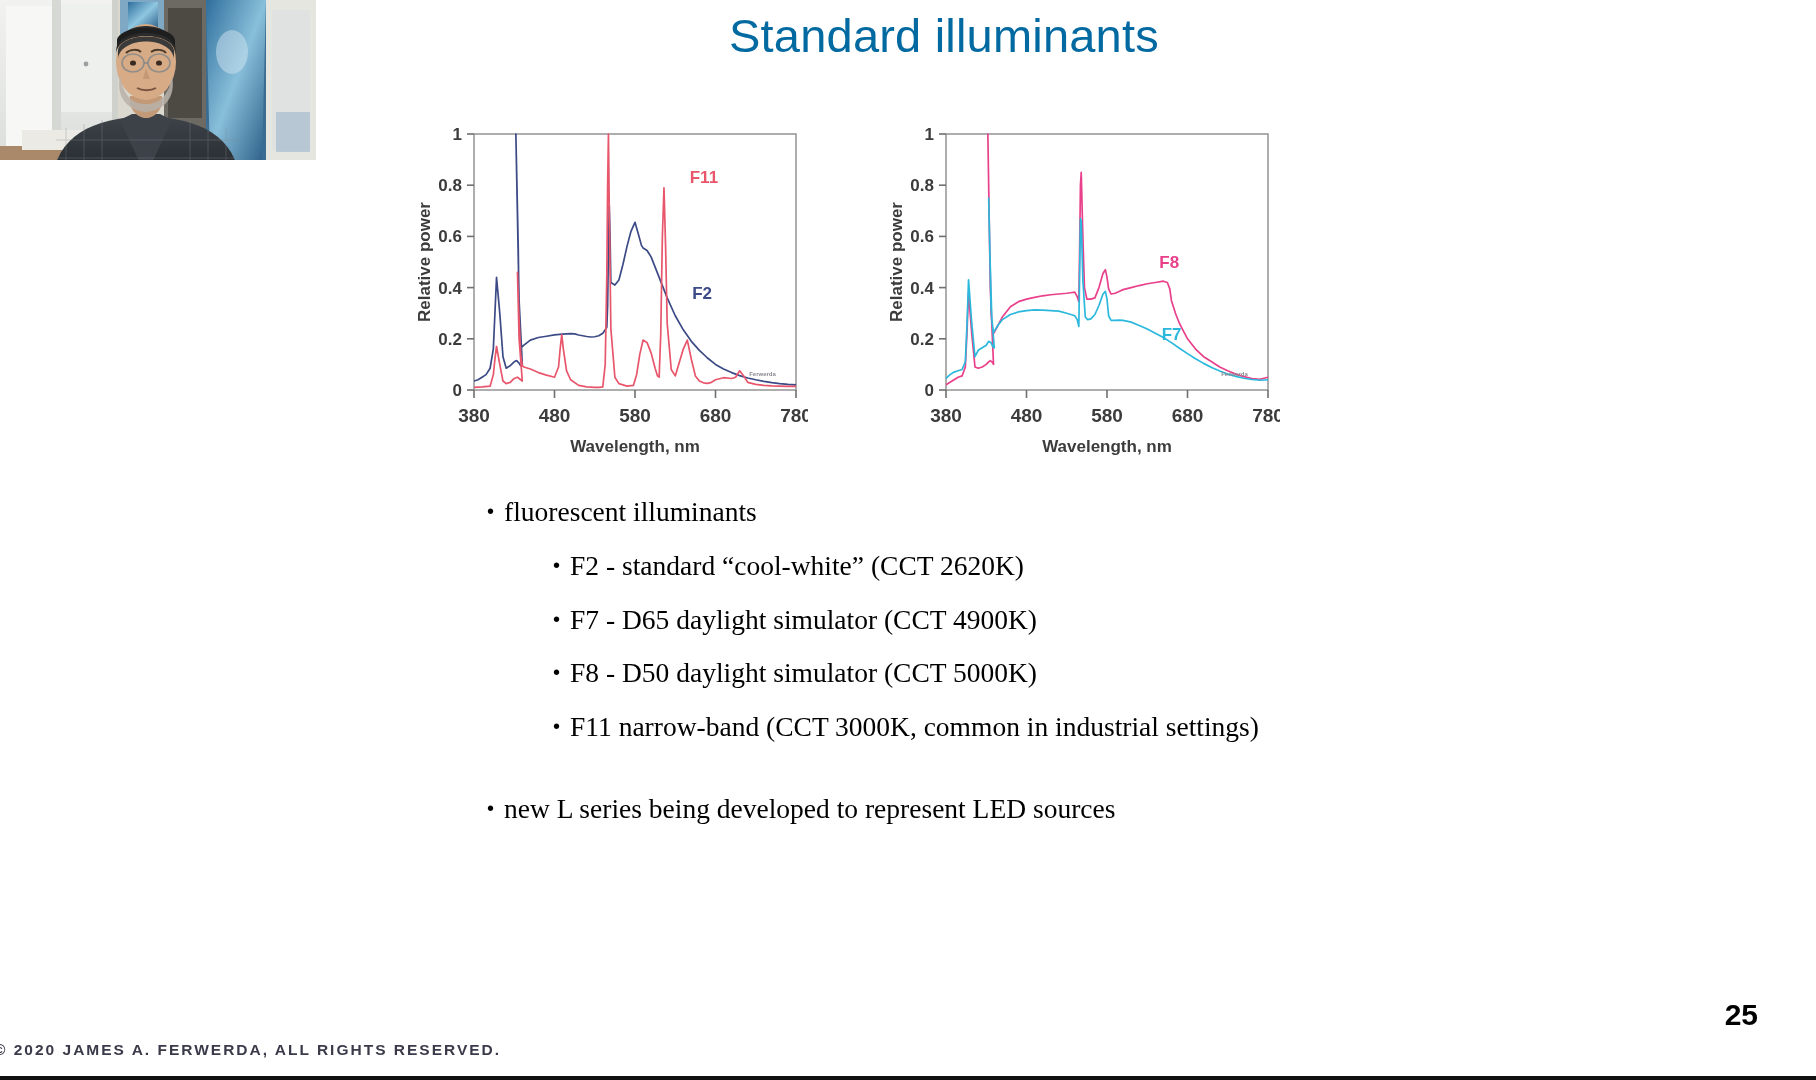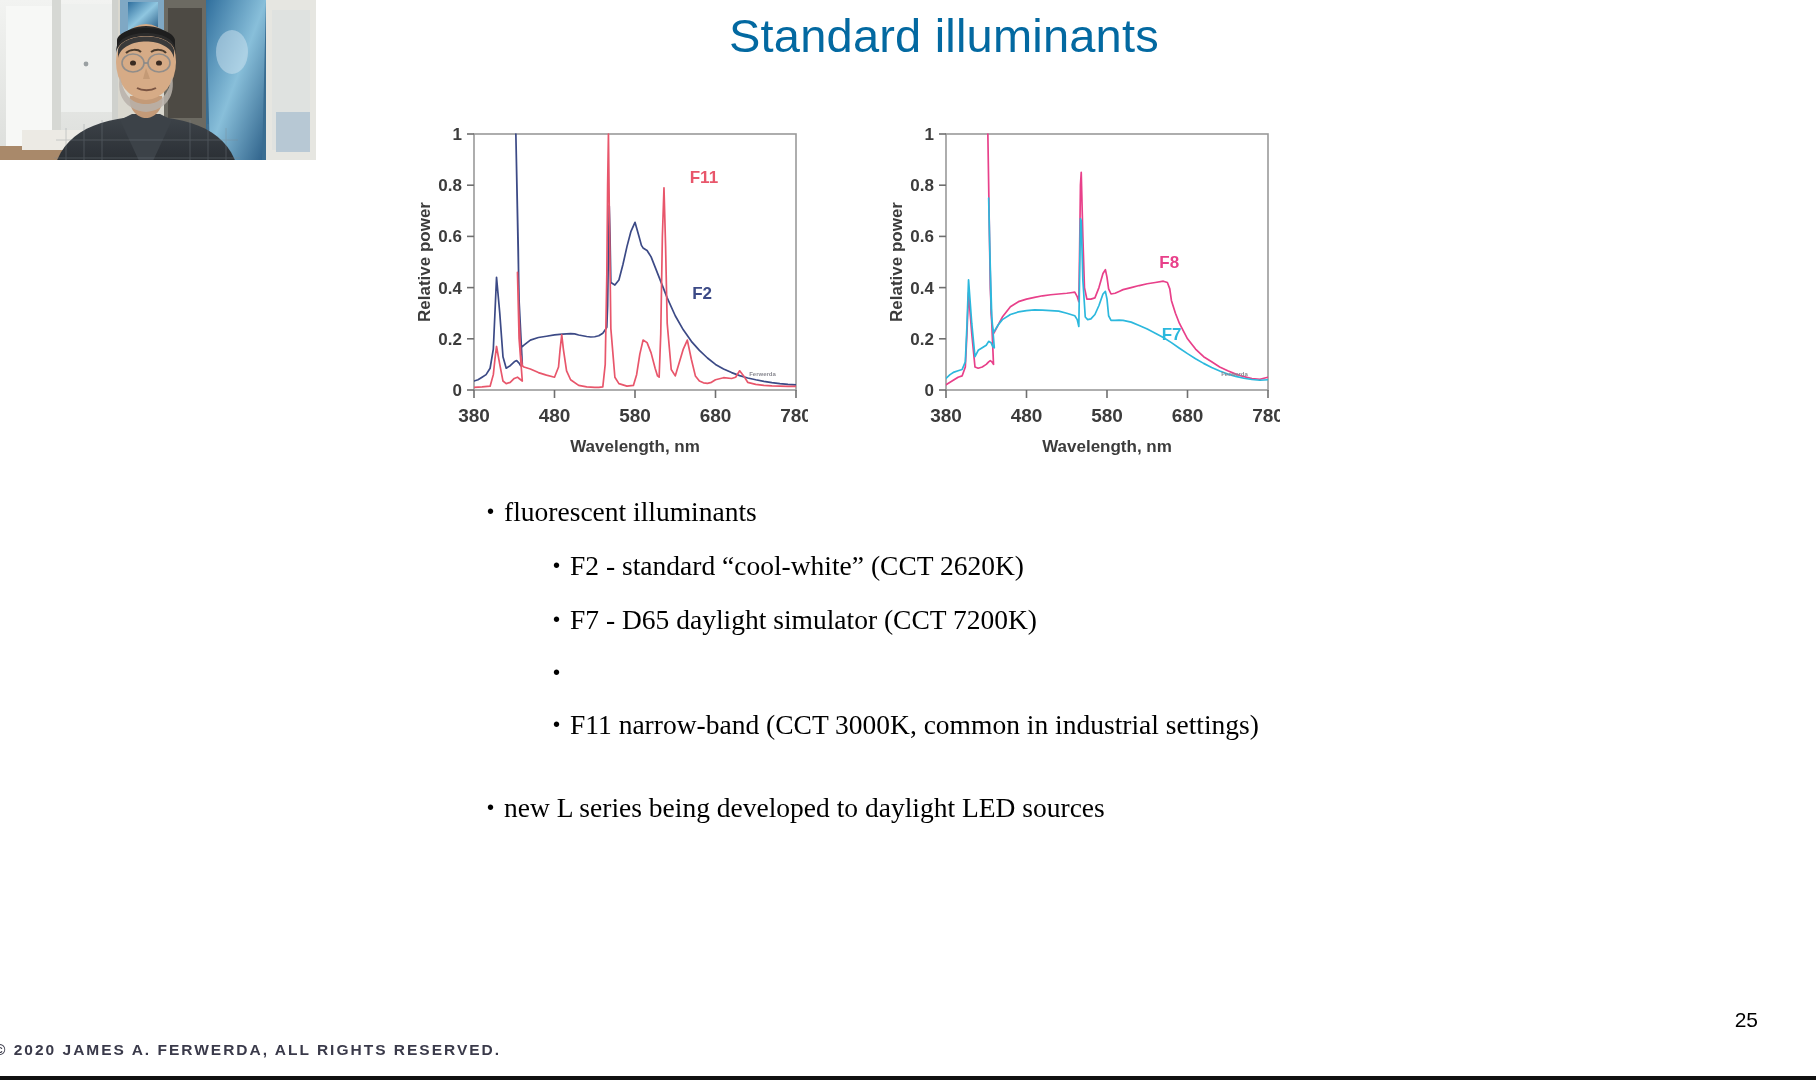--- a/index.html
+++ b/index.html
@@ -86,22 +86,22 @@
     font-size: 15.5px;
     letter-spacing: 2.0px;
     font-weight: 700;
     color: #3a3a4a;
     white-space: nowrap;
   }
   #page-number {
     position: absolute;
     right: 58px;
     bottom: 48px;
-    font-size: 21px;
-    font-weight: 400;
+    font-size: 30px;
+    font-weight: 700;
     color: #000;
   }
   #bottom-rule {
     position: absolute;
     left: 0;
     bottom: 0;
     width: 1816px;
     height: 4px;
     background: #111;
   }
@@ -268,30 +268,31 @@
     <div class="bullet-row level-1">
       <span class="bullet-dot">•</span>
       <span class="bullet-text">fluorescent illuminants</span>
     </div>
     <div class="bullet-row level-2">
       <span class="bullet-dot">•</span>
       <span class="bullet-text">F2 - standard “cool-white” (CCT 2620K)</span>
     </div>
     <div class="bullet-row level-2">
       <span class="bullet-dot">•</span>
-      <span class="bullet-text">F7 - D65 daylight simulator (CCT 7200K)</span>
-    </div>
-    <div class="bullet-row level-2">
-      <span class="bullet-dot">•</span>
+      <span class="bullet-text">F7 - D65 daylight simulator (CCT 4900K)</span>
+    </div>
+    <div class="bullet-row level-2">
+      <span class="bullet-dot">•</span>
+      <span class="bullet-text">F8 - D50 daylight simulator (CCT 5000K)</span>
     </div>
     <div class="bullet-row level-2">
       <span class="bullet-dot">•</span>
       <span class="bullet-text">F11 narrow-band (CCT 3000K, common in industrial settings)</span>
     </div>
     <div class="bullet-row level-1 spacer-top">
       <span class="bullet-dot">•</span>
-      <span class="bullet-text">new L series being developed to daylight LED sources</span>
+      <span class="bullet-text">new L series being developed to represent LED sources</span>
     </div>
   </div>
 
 <div id="footer-copyright">© 2020 JAMES A. FERWERDA,  ALL RIGHTS RESERVED.</div>
 <div id="page-number">25</div>
 <div id="bottom-rule"></div>
 
 </body></html>

